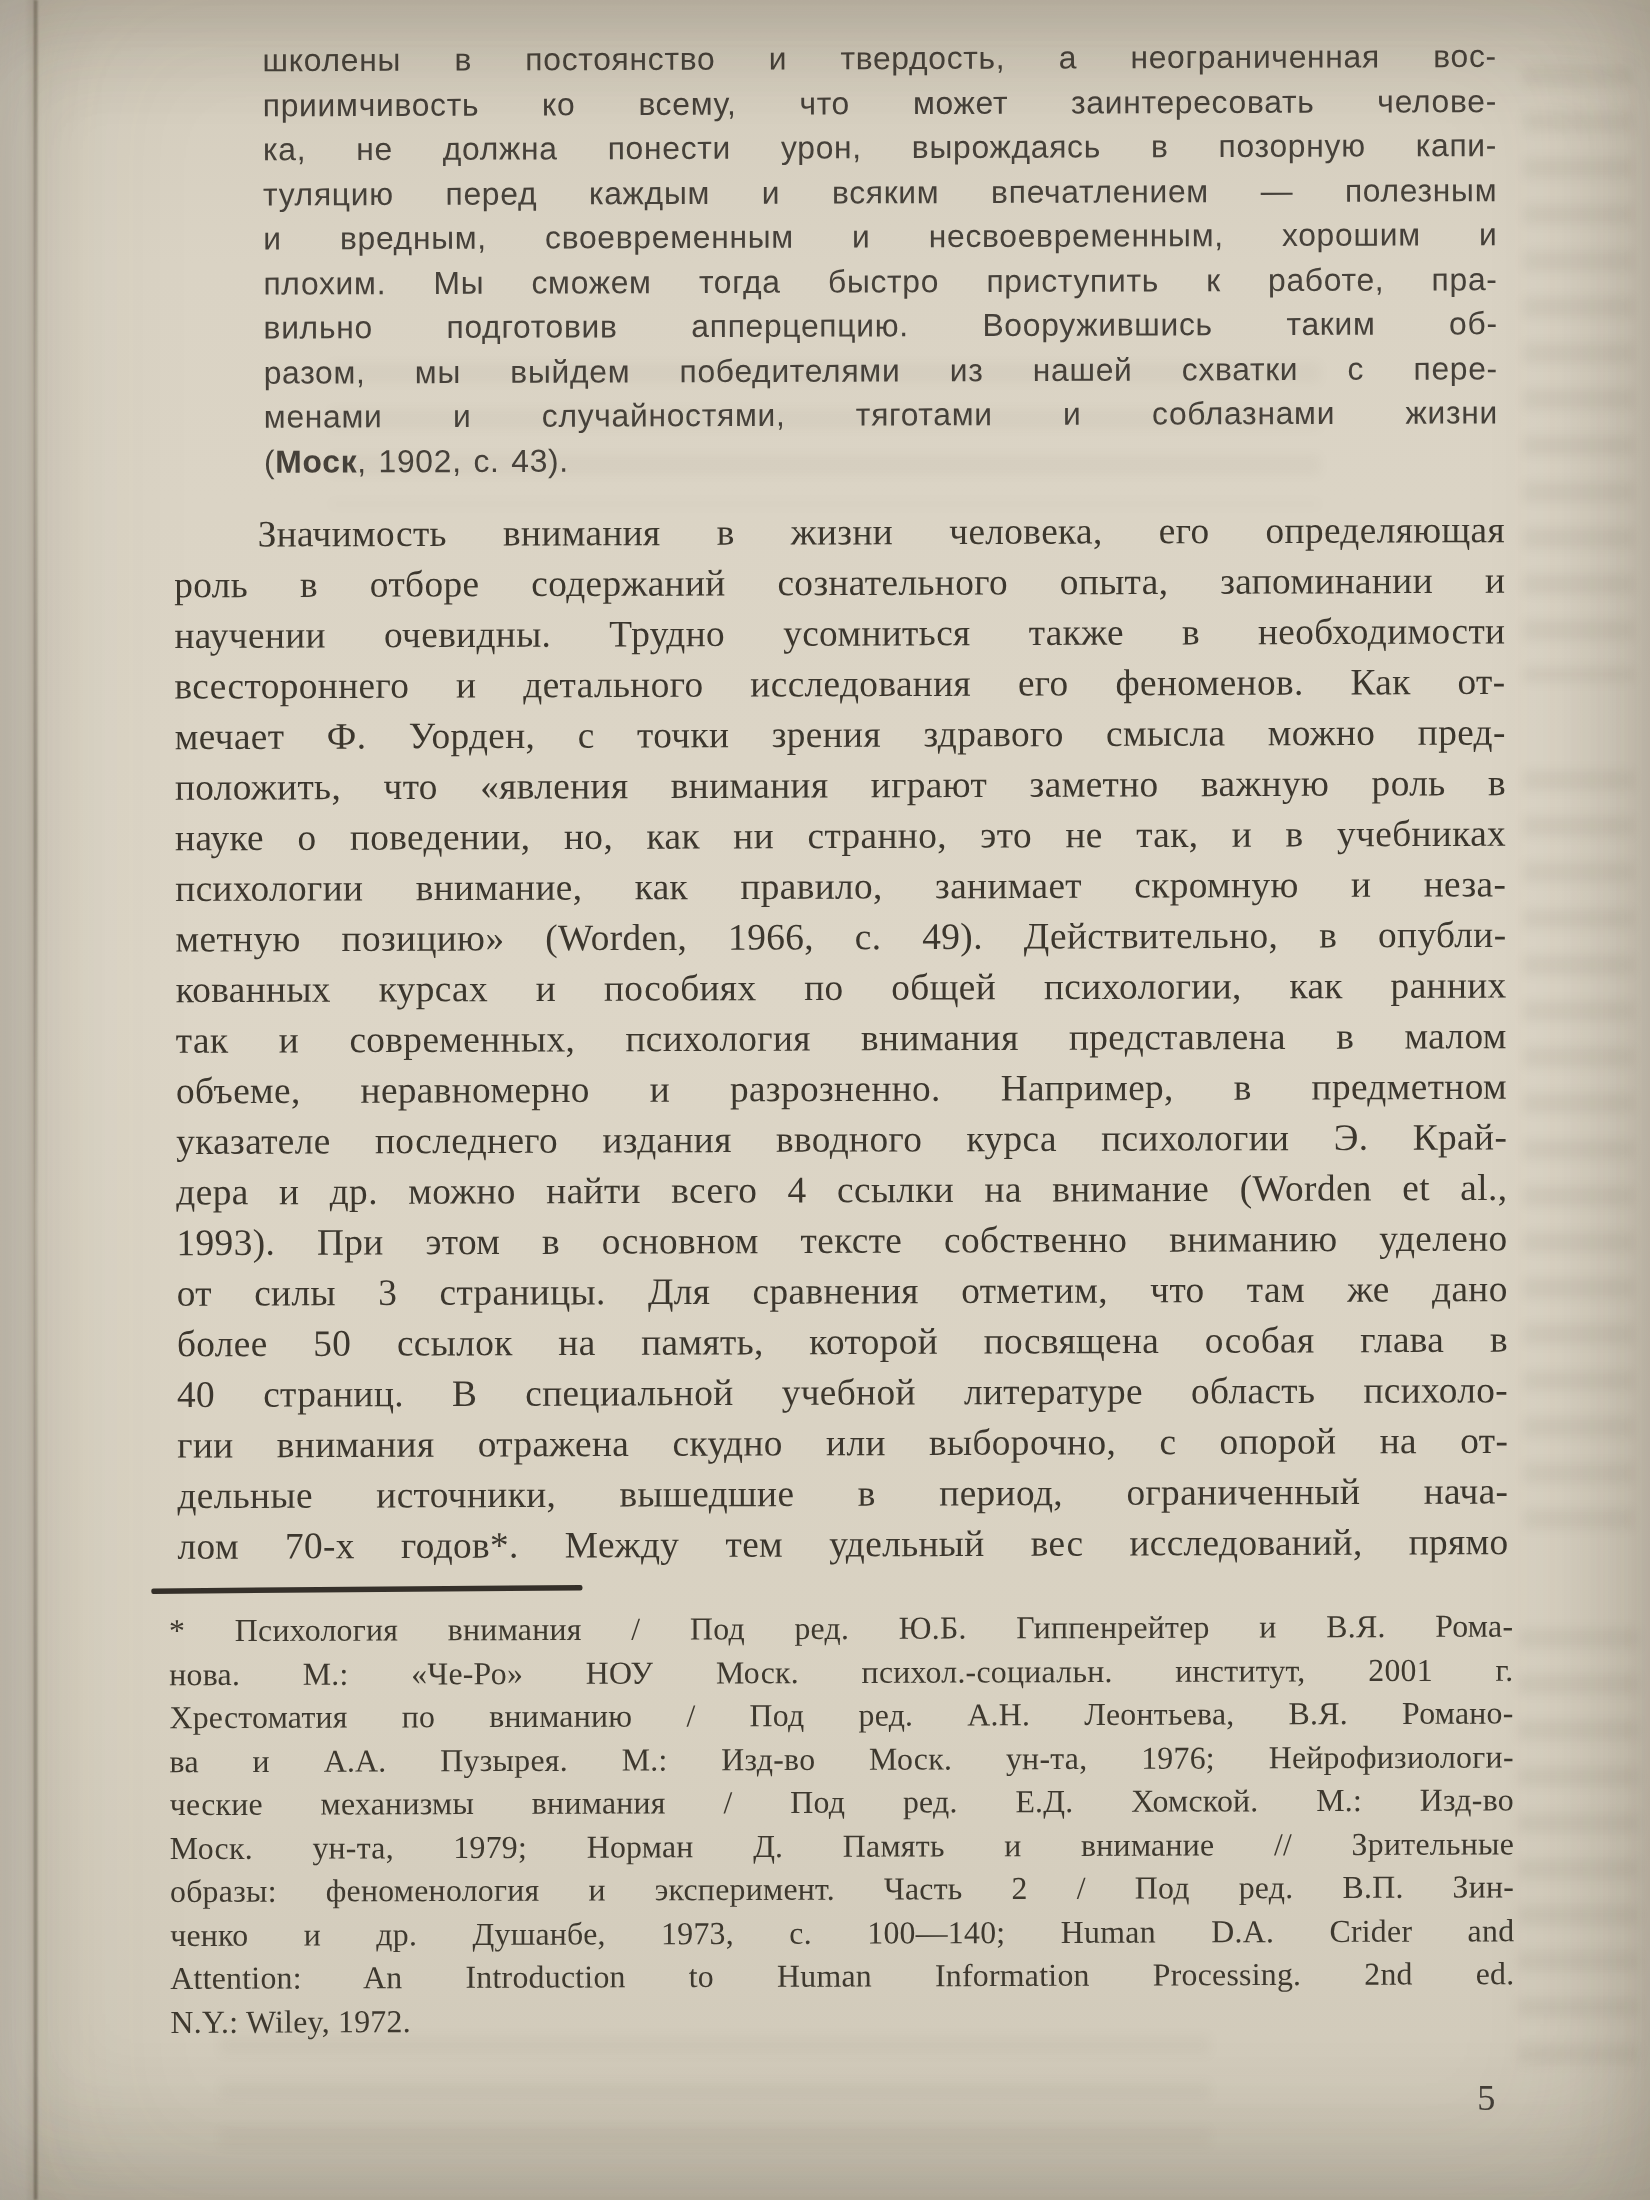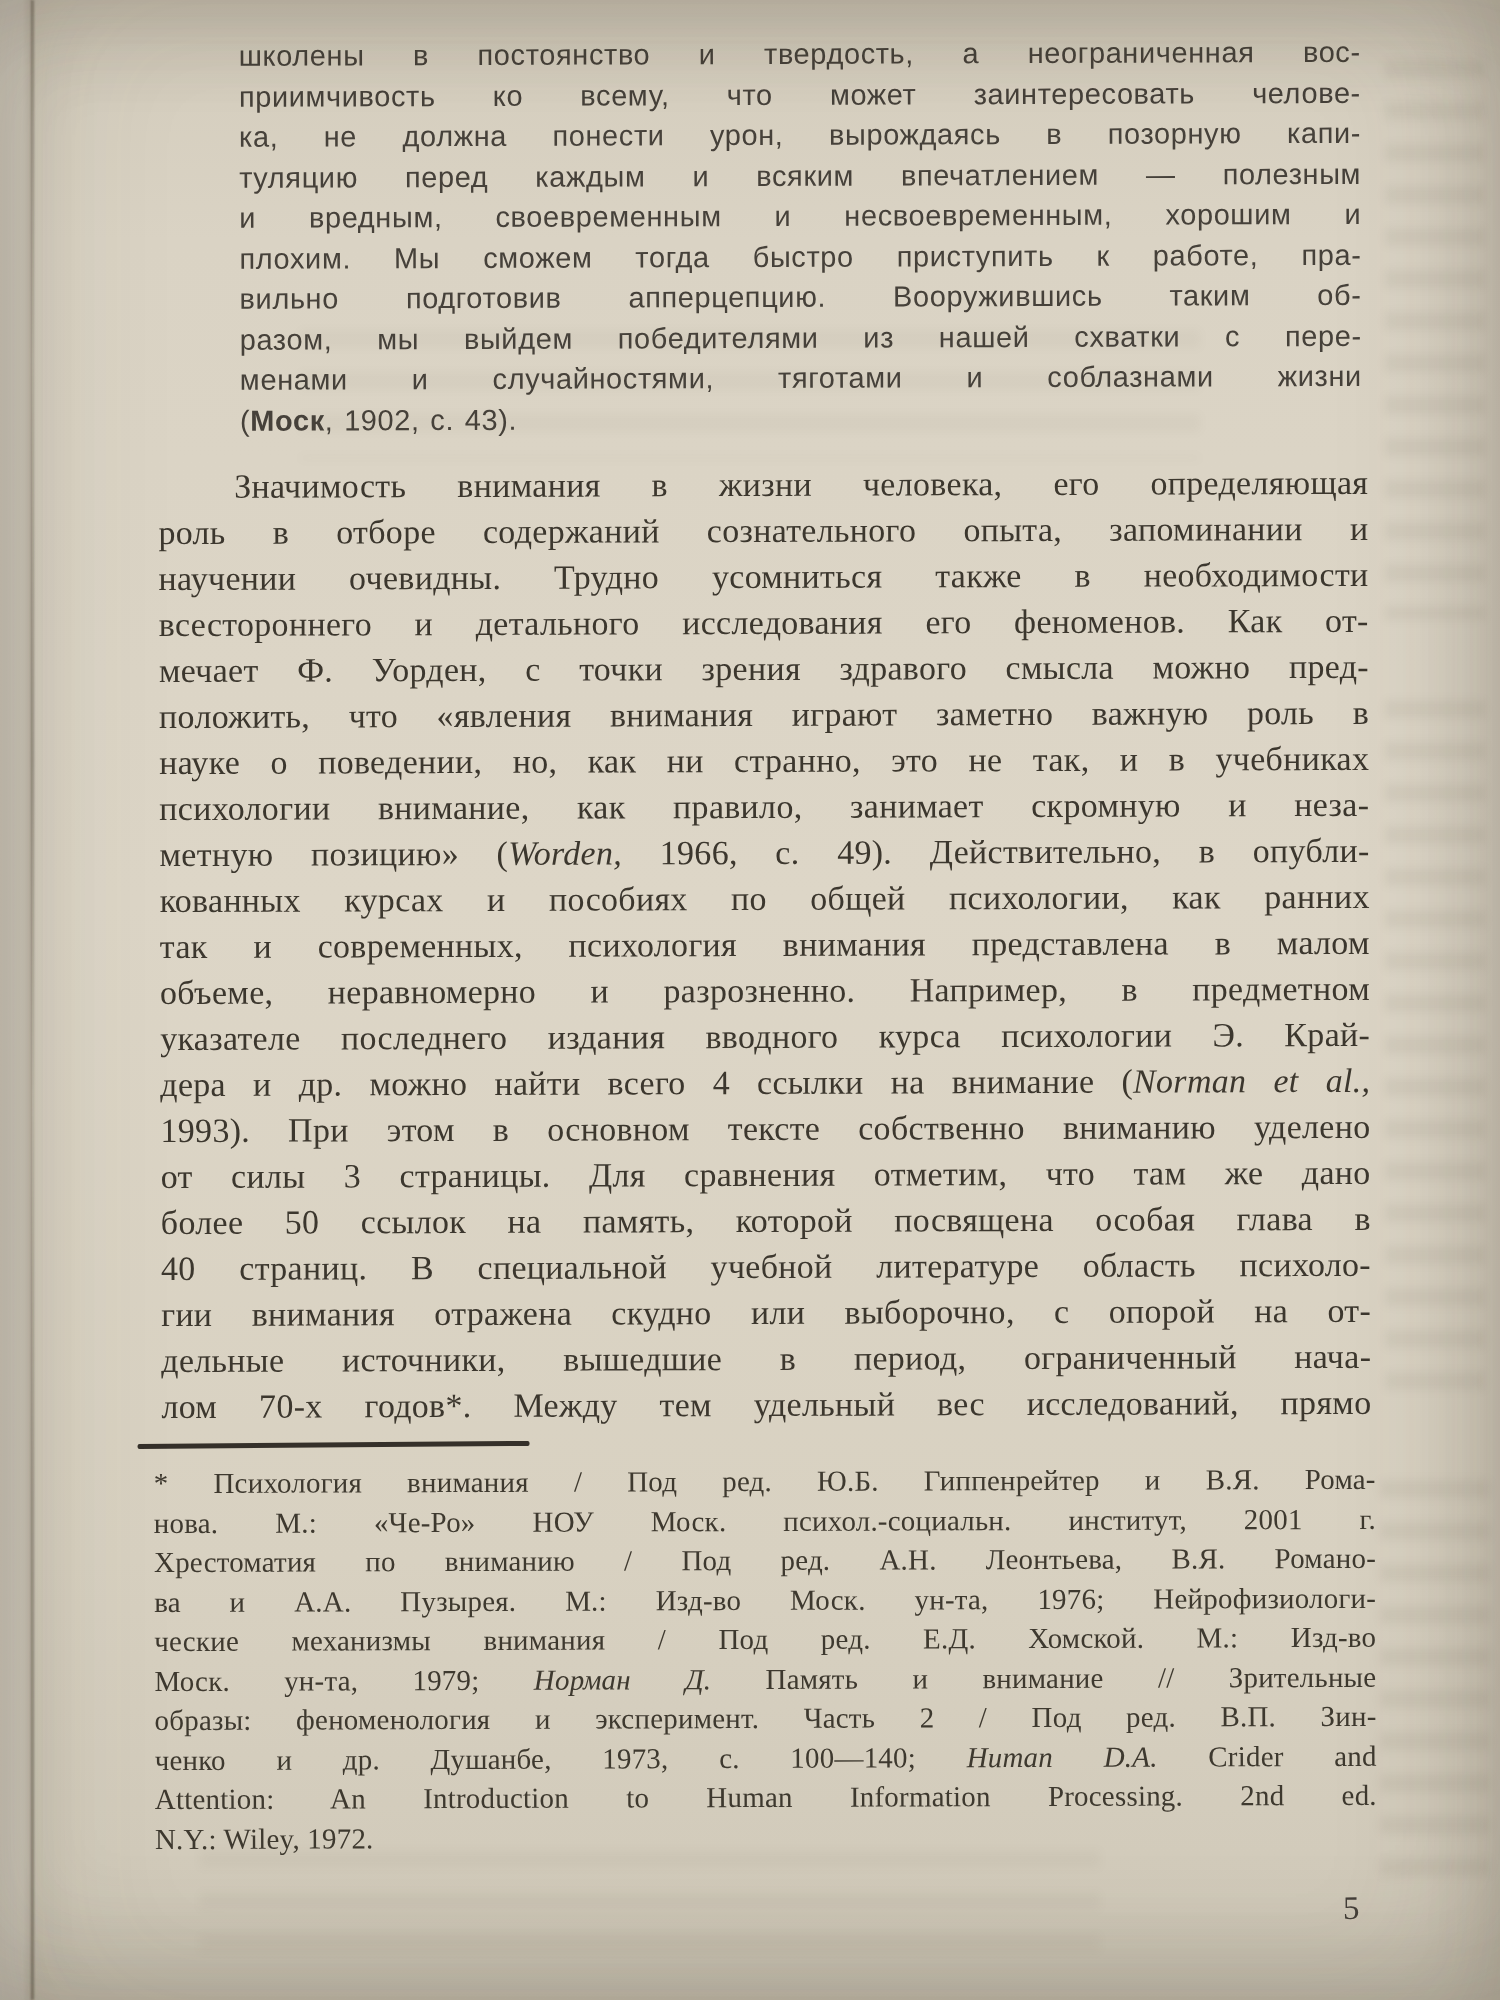--- a/index.html
+++ b/index.html
@@ -51,21 +51,21 @@
     position:absolute;inset:0;
     transform:rotate(-0.2deg);
     color:#3f3a31;
   }
   .line{
     text-align:justify;
     text-align-last:justify;
   }
   .line-left{text-align:left;text-align-last:left;}
   .line-indent{text-indent:76px;}
-  .it{font-style:italic;}
+  .it{}
   .bd{font-weight:bold;}
 
   .quote-block{
     position:absolute;left:242px;top:34px;width:1122px;
     font-family:"Liberation Sans", sans-serif;
     font-size:29px;line-height:40.5px;
     letter-spacing:.6px;word-spacing:2px;
     color:#46413a;
   }
   .body-block{
@@ -127,21 +127,21 @@
         <div class="line"><span>всестороннего и детального исследования его феноменов. Как от-</span></div>
         <div class="line"><span>мечает Ф. Уорден, с точки зрения здравого смысла можно пред-</span></div>
         <div class="line"><span>положить, что «явления внимания играют заметно важную роль в</span></div>
         <div class="line"><span>науке о поведении, но, как ни странно, это не так, и в учебниках</span></div>
         <div class="line"><span>психологии внимание, как правило, занимает скромную и неза-</span></div>
         <div class="line"><span>метную позицию» (</span><span class="it">Worden,</span><span> 1966, с. 49). Действительно, в опубли-</span></div>
         <div class="line"><span>кованных курсах и пособиях по общей психологии, как ранних</span></div>
         <div class="line"><span>так и современных, психология внимания представлена в малом</span></div>
         <div class="line"><span>объеме, неравномерно и разрозненно. Например, в предметном</span></div>
         <div class="line"><span>указателе последнего издания вводного курса психологии Э. Край-</span></div>
-        <div class="line"><span>дера и др. можно найти всего 4 ссылки на внимание (</span><span class="it">Norman et al.,</span></div>
+        <div class="line"><span>дера и др. можно найти всего 4 ссылки на внимание (</span><span class="it">Worden et al.,</span></div>
         <div class="line"><span>1993). При этом в основном тексте собственно вниманию уделено</span></div>
         <div class="line"><span>от силы 3 страницы. Для сравнения отметим, что там же дано</span></div>
         <div class="line"><span>более 50 ссылок на память, которой посвящена особая глава в</span></div>
         <div class="line"><span>40 страниц. В специальной учебной литературе область психоло-</span></div>
         <div class="line"><span>гии внимания отражена скудно или выборочно, с опорой на от-</span></div>
         <div class="line"><span>дельные источники, вышедшие в период, ограниченный нача-</span></div>
         <div class="line"><span>лом 70-х годов*. Между тем удельный вес исследований, прямо</span></div>
       </div>
 
     <div class="footnote-rule"></div>

